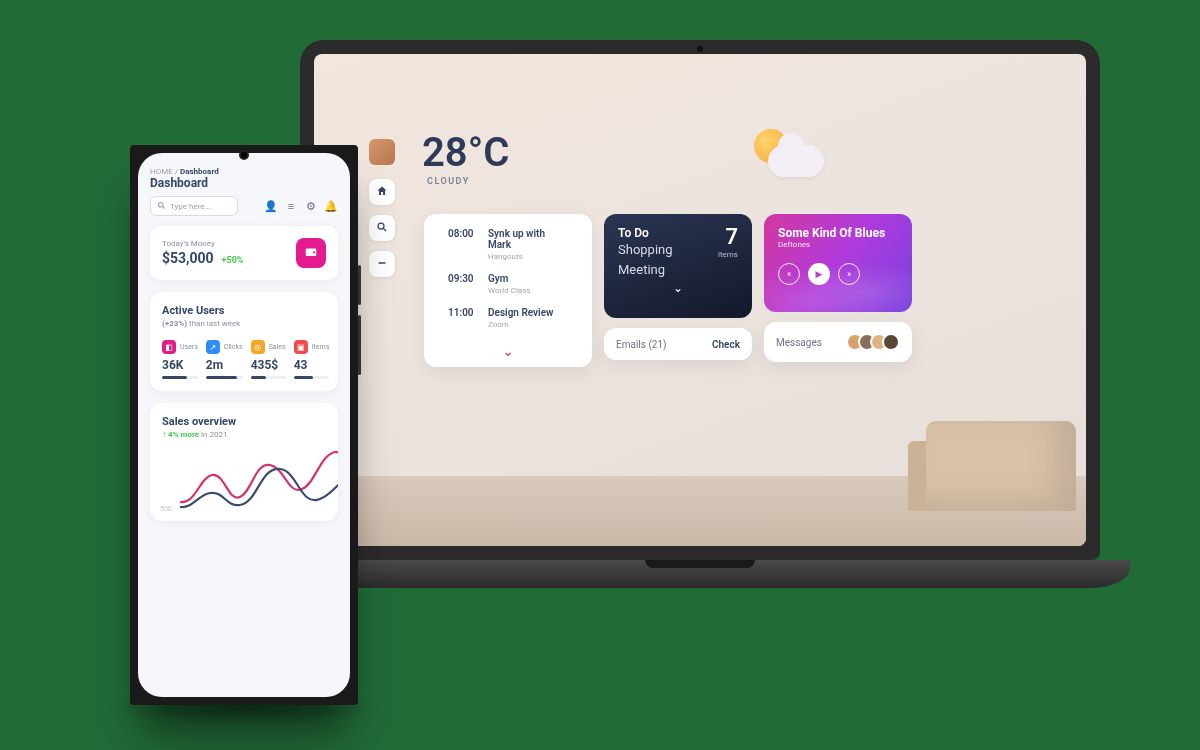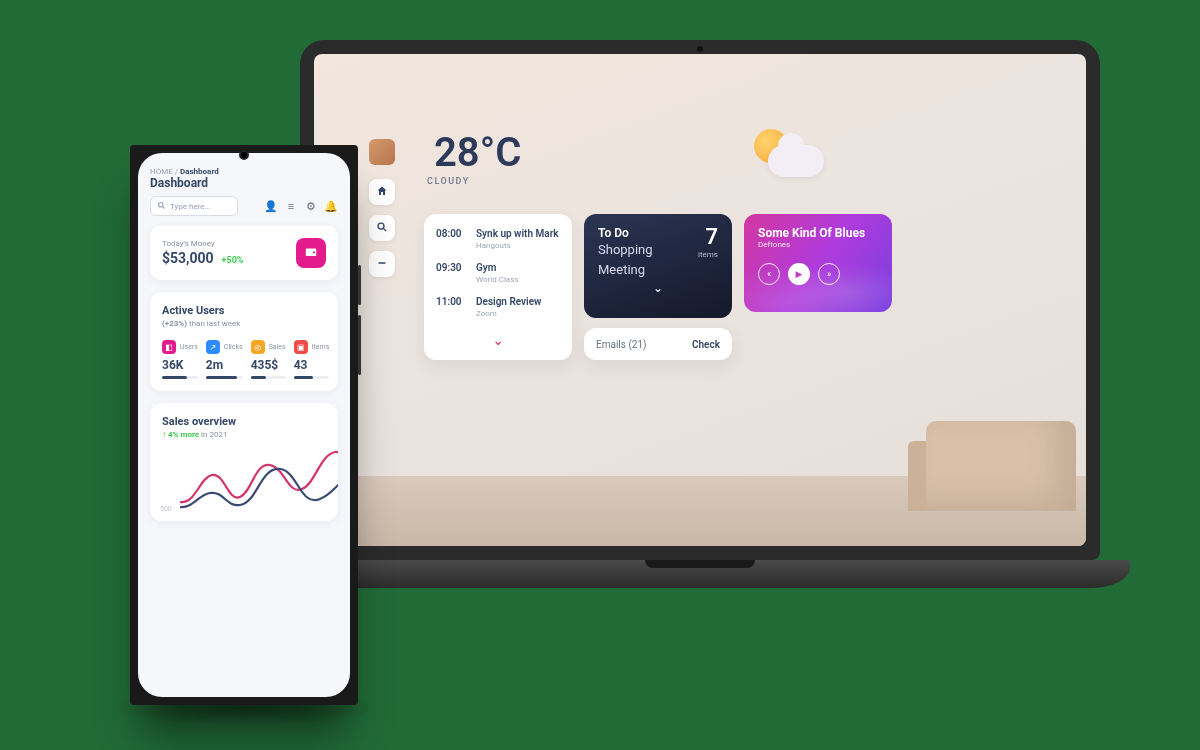--- a/index.html
+++ b/index.html
@@ -40,33 +40,33 @@
     border-radius: 0 0 40px 40px / 0 0 20px 20px;
     position: relative;
   }
   .laptop-notch { position:absolute; top:0; left:50%; transform:translateX(-50%); width:110px; height:8px; background:#1a1a1a; border-radius:0 0 8px 8px;}
 
   
   .desk-avatar { position:absolute; left:55px; top:85px; width:26px; height:26px; border-radius:6px; background: linear-gradient(135deg,#d49a6a,#b87450); }
   .sidebar-mini { position:absolute; left:55px; top:125px; display:flex; flex-direction:column; gap:10px; }
   .mini-btn { width:26px; height:26px; background:#fff; border-radius:8px; display:flex; align-items:center; justify-content:center; color:#344767; font-size:12px; box-shadow:0 1px 4px rgba(0,0,0,0.08); cursor:pointer;}
 
-  .weather-temp { position:absolute; left:120px; top:75px; font-size:40px; font-weight:600; color:#2d3a5a; }
+  .weather-temp { position:absolute; left:108px; top:75px; font-size:40px; font-weight:600; color:#2d3a5a; }
   .weather-desc { position:absolute; left:113px; top:122px; font-size:9px; letter-spacing:1.5px; color:#7a8096; font-weight:600;}
   .weather-icon { position:absolute; left:440px; top:75px; }
   .sun { width:34px; height:34px; border-radius:50%; background: radial-gradient(circle at 35% 35%, #ffd36b, #f7a93b); position:absolute; left:0; top:0;}
   .cloud { width:56px; height:32px; background:#f3eef5; border-radius:20px; position:absolute; left:14px; top:16px; box-shadow: 0 2px 6px rgba(0,0,0,0.06);}
   .cloud::before{content:"";position:absolute;left:10px;top:-12px;width:26px;height:26px;background:#f3eef5;border-radius:50%;}
 
   .cards-row { position:absolute; left:110px; top:160px; display:flex; gap:12px; }
 
   .card { background:#fff; border-radius:12px; box-shadow: 0 6px 18px rgba(30,40,80,0.08); }
 
   
-  .schedule-card { width:148px; padding:14px 12px 6px; }
+  .schedule-card { width:168px; padding:14px 24px 6px; }
   .sched-row { display:flex; gap:10px; margin-bottom:12px; }
   .sched-time { font-size:10px; color:#344767; font-weight:600; width:30px;}
   .sched-body { flex:1; }
   .sched-title { font-size:10px; color:#344767; font-weight:600; line-height:1.1;}
   .sched-sub { font-size:8px; color:#a0a6b8; margin-top:2px;}
   .sched-more { text-align:center; color:#d6336c; font-size:14px; padding:2px 0; cursor:pointer;}
 
   
   .col { display:flex; flex-direction:column; gap:10px; width:148px;}
   .todo-card { background: linear-gradient(160deg,#2b3553 0%, #14182b 100%); color:#fff; border-radius:12px; padding:12px 14px 4px; height:104px; position:relative;}
@@ -260,20 +260,29 @@
                   <span>«</span>
                 </div>
               <div class="mctrl play">
                   <span>▶</span>
                 </div>
               <div class="mctrl">
                   <span>»</span>
                 </div>
             </div>
           </div>
+          <div class="card messages-card">
+            <span>Messages</span>
+            <div class="avatars">
+              <div class="av"></div>
+              <div class="av"></div>
+              <div class="av"></div>
+              <div class="av"></div>
+            </div>
+          </div>
         </div>
 
       </div>
     </div>
   </div>
   <div class="laptop-base">
     <div class="laptop-notch"></div>
   </div>
 </div>
 

